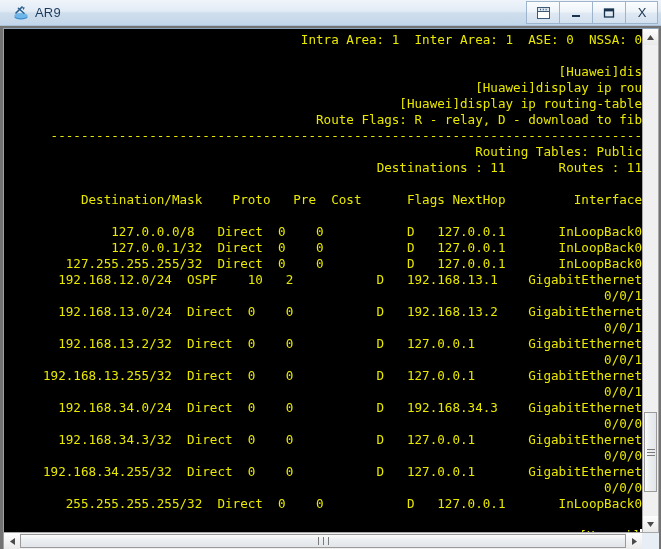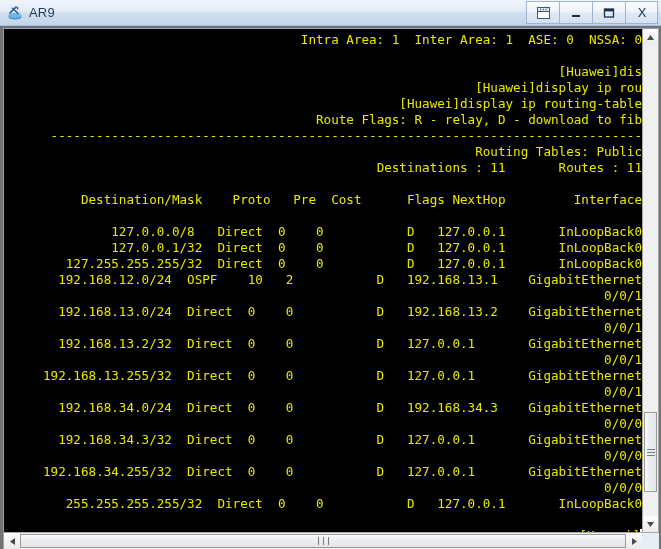--- a/index.html
+++ b/index.html
@@ -26,21 +26,21 @@
 
   
   #titlebar {
     position: relative;
     height: 26px;
     flex: 0 0 26px;
     background: linear-gradient(to bottom, #eff4fa 0%, #e2ebf5 45%, #cfdeed 52%, #c3d6ea 100%);
     border-bottom: 1px solid #a9c0d8;
     display: flex;
     align-items: center;
-    padding-left: 6px;
+    padding-left: 12px;
     box-sizing: border-box;
     user-select: none;
   }
   #app-icon {
     width: 18px;
     height: 18px;
     margin-right: 5px;
     flex: 0 0 18px;
     position: relative;
   }

